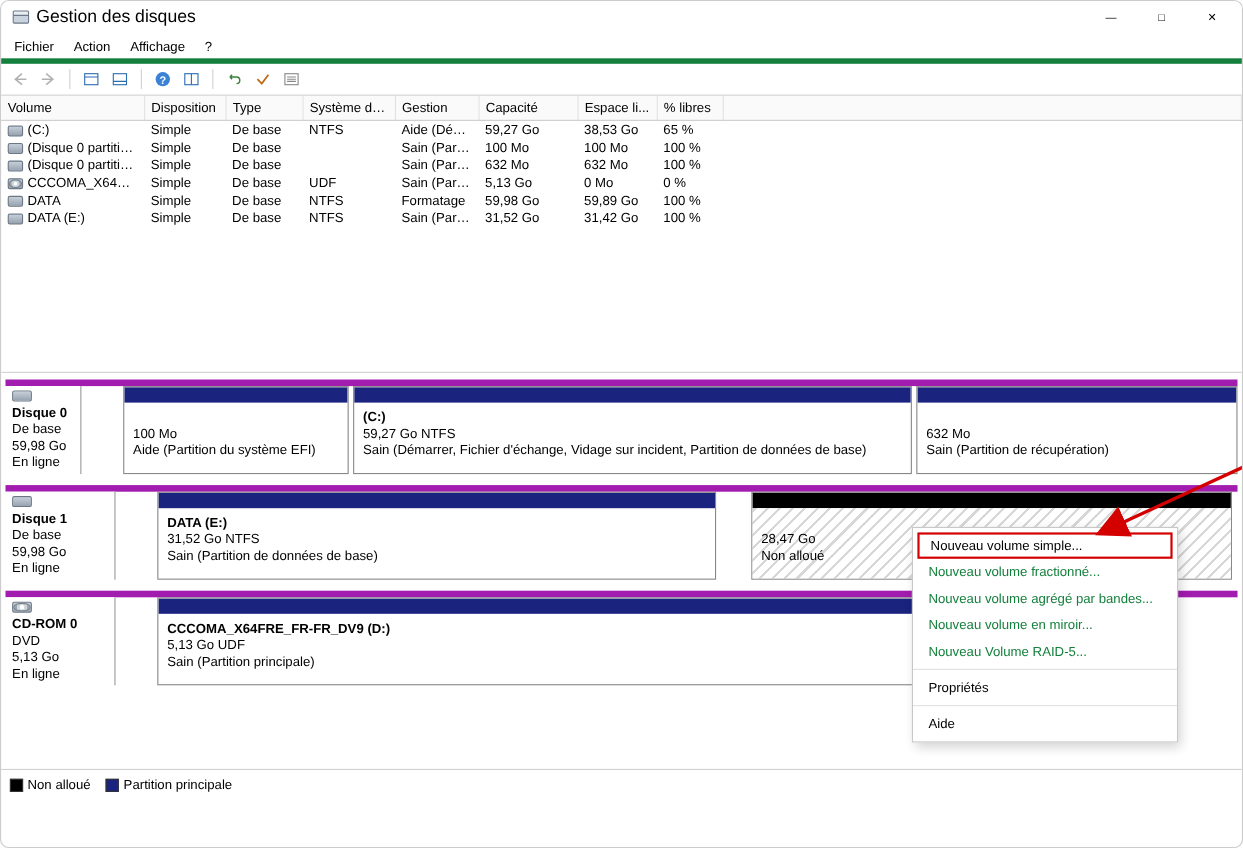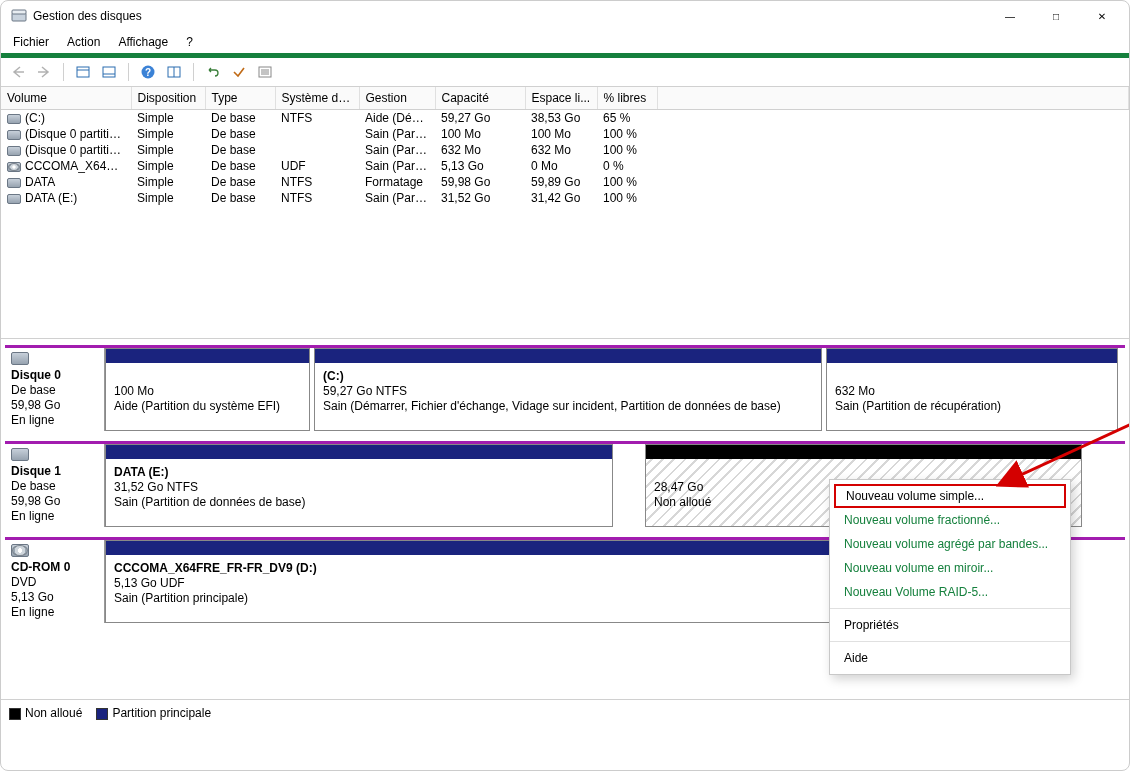--- a/index.html
+++ b/index.html
@@ -20,21 +20,21 @@
   .titlebar {
     display: flex;
     align-items: center;
     height: 30px;
     padding: 0 4px;
   }
   .titlebar .app-icon {
     width: 16px; height: 16px; margin: 0 6px;
     display: inline-flex; align-items: center; justify-content: center;
   }
-  .titlebar .title { flex: 1; font-size: 12px; }
+  .titlebar .title { flex: 1; font-size: 16px; }
   .win-controls { display: flex; }
   .win-btn {
     width: 46px; height: 30px;
     display: flex; align-items: center; justify-content: center;
     font-family: "Segoe UI Symbol", sans-serif;
     font-size: 10px;
   }
   
   .menubar {
     display: flex;
@@ -104,21 +104,22 @@
   
   .disks {
     padding: 6px 4px 0 4px;
     overflow: hidden;
     height: 360px;
   }
   .disk-row {
     display: flex;
     margin-bottom: 10px;
     height: 86px;
-    border-top: 3px solid #a21caf;
+    border-top: 6px solid #a21caf;
+    gap: 38px;
   }
   .disk-header {
     width: 100px;
     border-right: 1px solid #999;
     background: #fff;
     padding: 4px 6px;
     display: flex;
     flex-direction: column;
     gap: 1px;
   }

